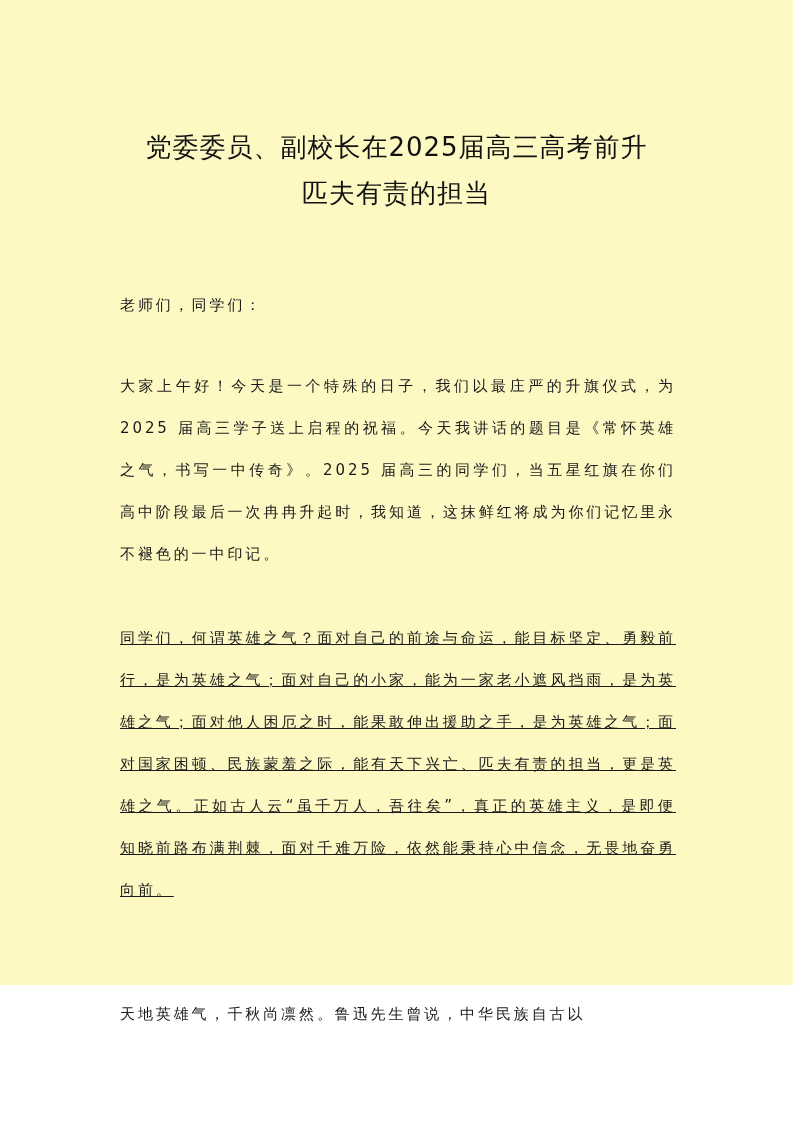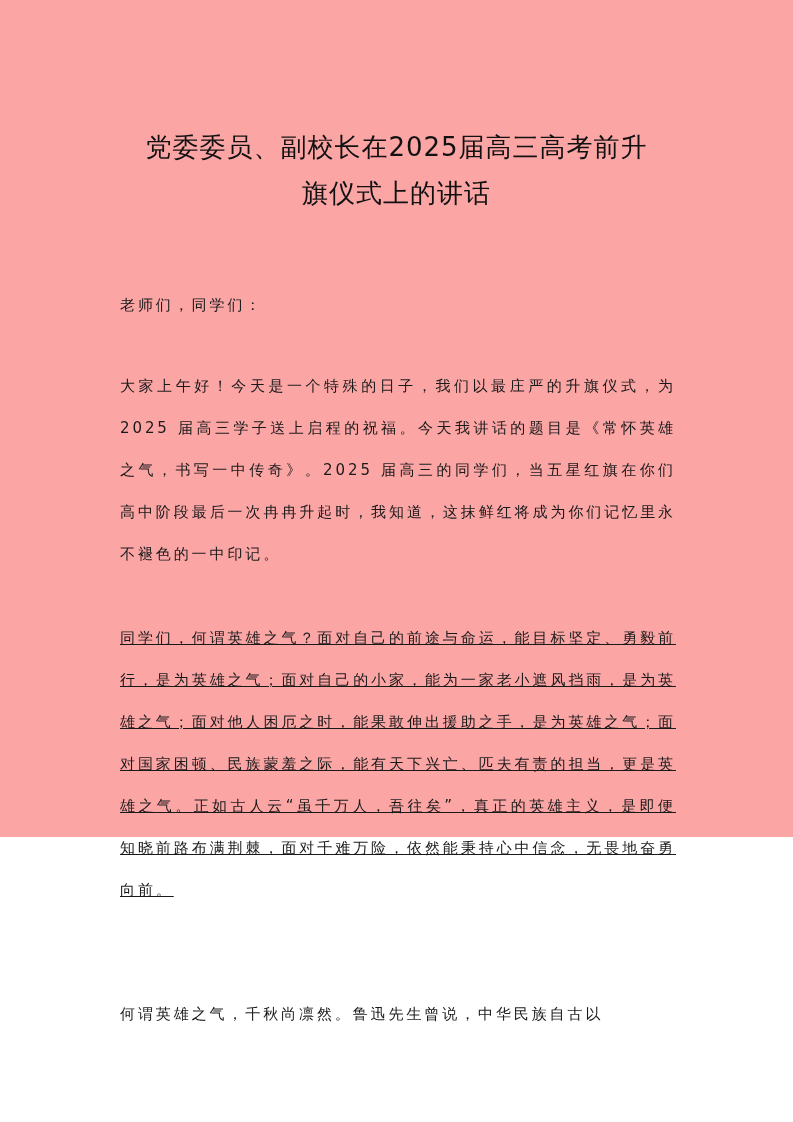--- a/index.html
+++ b/index.html
@@ -1,33 +1,33 @@
 <!DOCTYPE html>
 <html><head>
 <meta charset="utf-8">
 <style>
   html, body { margin:0; padding:0; background:#ffffff; }
   body { width:793px; height:1122px; position:relative; overflow:hidden;
          font-family:"DejaVu Sans", "Liberation Sans", sans-serif; color:#1a1a1a; }
-  .page { position:absolute; left:0; top:0; width:793px; height:837px; background:#fca5a5; }
+  .page { position:absolute; left:0; top:0; width:793px; height:985px; background:#fef9c3; }
   .title { position:absolute; left:100px; width:593px; top:124px; text-align:center;
            font-size:26px; line-height:46px; letter-spacing:1px; color:#111; }
   .body { position:absolute; left:120px; width:556px; }
   .para { font-size:15px; line-height:42px; letter-spacing:2.9px; text-align:justify; margin:0; }
   .salutation { top:284px; }
   .p1 { top:365px; }
   .p2 { top:617px;text-decoration:underline; }
   .p3 { top:993px; }
 </style>
 </head>
 <body>
 
 <div class="page">
   <div class="title">
     <div>党委委员、副校长在2025届高三高考前升</div>
-    <div>旗仪式上的讲话</div>
+    <div>匹夫有责的担当</div>
   </div>
 
   <p class="body para salutation">老师们，同学们：</p>
   <p class="body para p1">大家上午好！今天是一个特殊的日子，我们以最庄严的升旗仪式，为 2025 届高三学子送上启程的祝福。今天我讲话的题目是《常怀英雄之气，书写一中传奇》。2025 届高三的同学们，当五星红旗在你们高中阶段最后一次冉冉升起时，我知道，这抹鲜红将成为你们记忆里永不褪色的一中印记。</p>
   <p class="body para p2">同学们，何谓英雄之气？面对自己的前途与命运，能目标坚定、勇毅前行，是为英雄之气；面对自己的小家，能为一家老小遮风挡雨，是为英雄之气；面对他人困厄之时，能果敢伸出援助之手，是为英雄之气；面对国家困顿、民族蒙羞之际，能有天下兴亡、匹夫有责的担当，更是英雄之气。正如古人云“虽千万人，吾往矣”，真正的英雄主义，是即便知晓前路布满荆棘，面对千难万险，依然能秉持心中信念，无畏地奋勇向前。</p>
-  <p class="body para p3">何谓英雄之气，千秋尚凛然。鲁迅先生曾说，中华民族自古以</p>
+  <p class="body para p3">天地英雄气，千秋尚凛然。鲁迅先生曾说，中华民族自古以</p>
 </div>
 
 </body></html>

